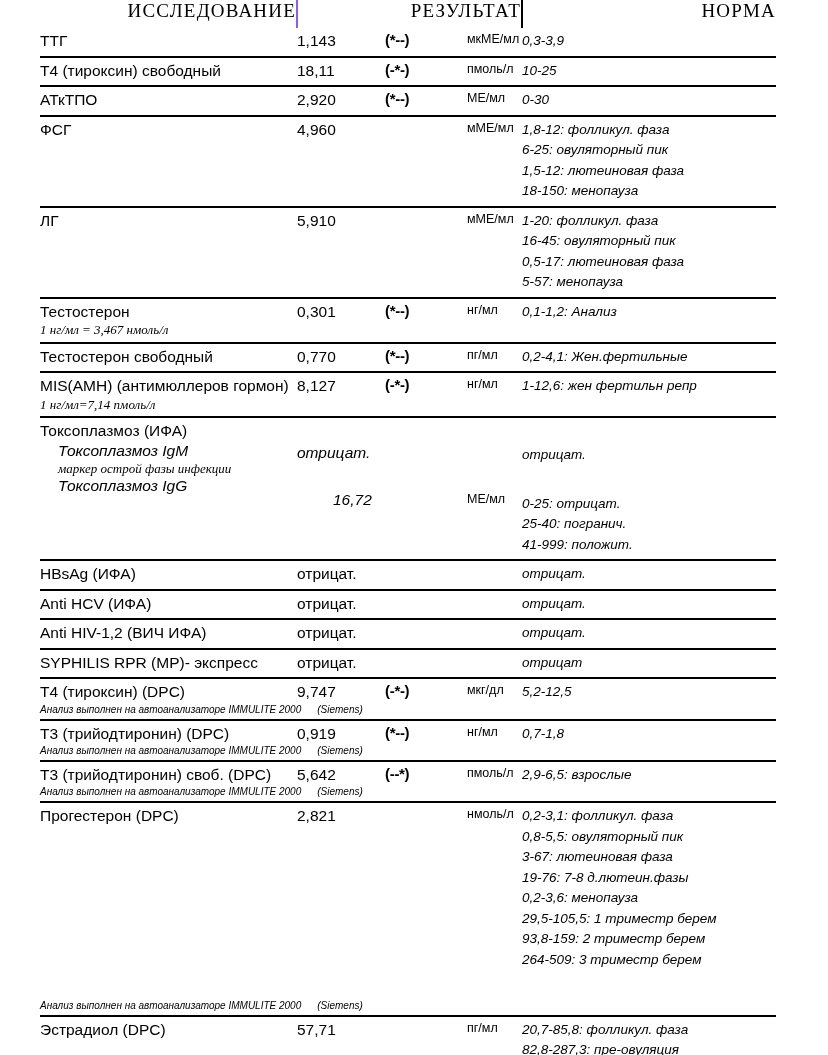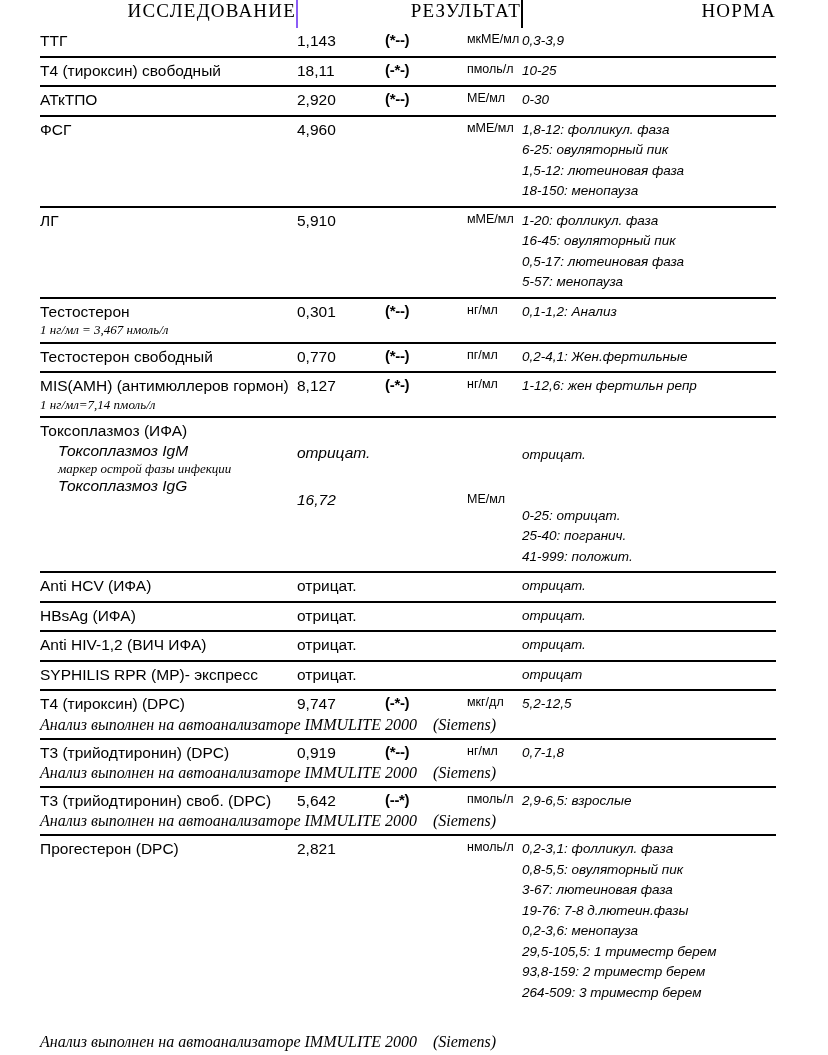--- a/index.html
+++ b/index.html
@@ -108,23 +108,23 @@
 
   .norm-line {
     font-size: 13.5px;
     font-style: italic;
     line-height: 1.52;
     white-space: nowrap;
   }
 
   
   .analyzer {
-    font-family: Liberation Serif, serif;
+    font-family: Liberation Sans, sans-serif;
     font-style: italic;
-    font-size: 16px;
+    font-size: 10px;
     white-space: nowrap;
     padding-top: 2px;
   }
   .analyzer .maker { padding-left: 16px; }
 </style>
 </head>
 <body>
 
 <div class="sheet">
   <table class="report">
@@ -287,50 +287,50 @@
         </tr>
         <tr class="data-row">
           <td class="c-name">
             <div class="name-text">Токсоплазмоз (ИФА)</div>
             <div class="name-text ital">Токсоплазмоз IgM</div>
             <div class="subnote indent">маркер острой фазы  инфекции</div>
             <div class="name-text ital">Токсоплазмоз IgG</div>
           </td>
           <td class="c-value">
             <div class="value-text ital" style="margin-top: 22px;">отрицат.</div>
-            <div class="value-text ital" style="margin-top: 27px;">16,72</div>
+            <div class="value-text ital" style="margin-top: 27px; margin-left: 36px;">16,72</div>
           </td>
           <td class="c-flag"></td>
           <td class="c-unit">
             <div class="unit-text" style="margin-top: 25px;">&nbsp;</div>
             <div class="unit-text" style="margin-top: 29px;">МЕ/мл</div>
           </td>
           <td class="c-norm">
             <div class="norm-line" style="margin-top: 24px;">отрицат.</div>
-            <div class="norm-line" style="margin-top: 40px;">0-25: отрицат.</div>
+            <div class="norm-line" style="margin-top: 28px;">0-25: отрицат.</div>
             <div class="norm-line">25-40: погранич.</div>
             <div class="norm-line">41-999: положит.</div>
           </td>
         </tr>
         <tr class="data-row">
           <td class="c-name">
+            <div class="name-text">HBsAg (ИФА)</div>
+          </td>
+          <td class="c-value">
+            <div class="value-text">отрицат.</div>
+          </td>
+          <td class="c-flag"></td>
+          <td class="c-unit"></td>
+          <td class="c-norm">
+            <div class="norm-line">отрицат.</div>
+          </td>
+        </tr>
+        <tr class="data-row">
+          <td class="c-name">
             <div class="name-text">Anti HCV (ИФА)</div>
-          </td>
-          <td class="c-value">
-            <div class="value-text">отрицат.</div>
-          </td>
-          <td class="c-flag"></td>
-          <td class="c-unit"></td>
-          <td class="c-norm">
-            <div class="norm-line">отрицат.</div>
-          </td>
-        </tr>
-        <tr class="data-row">
-          <td class="c-name">
-            <div class="name-text">HBsAg (ИФА)</div>
           </td>
           <td class="c-value">
             <div class="value-text">отрицат.</div>
           </td>
           <td class="c-flag"></td>
           <td class="c-unit"></td>
           <td class="c-norm">
             <div class="norm-line">отрицат.</div>
           </td>
         </tr>

